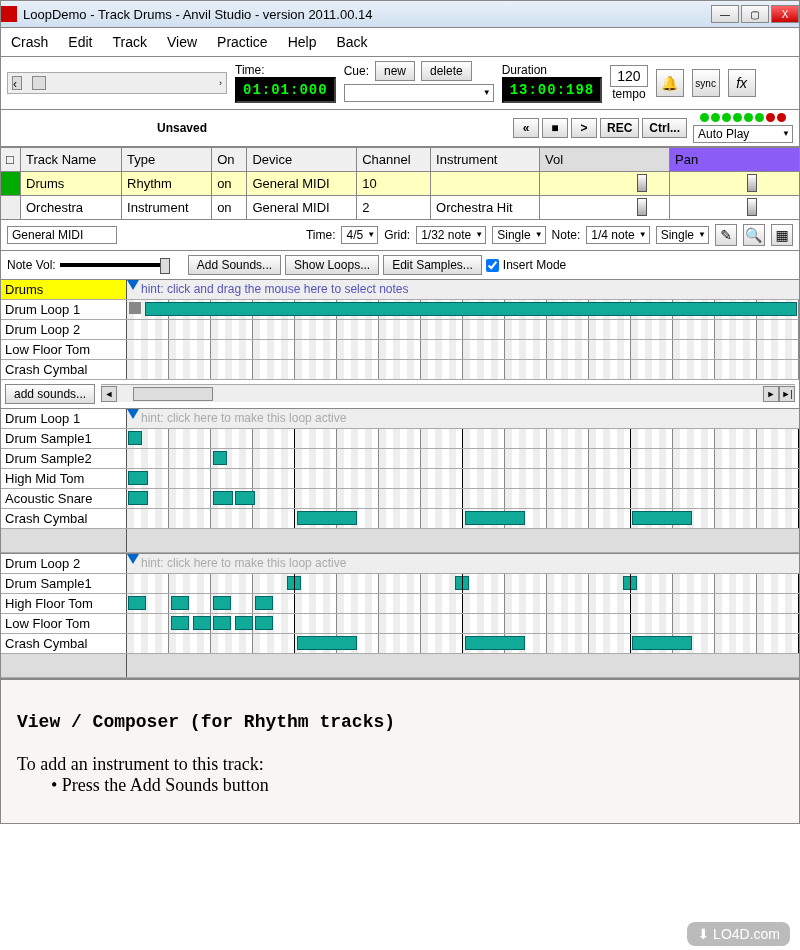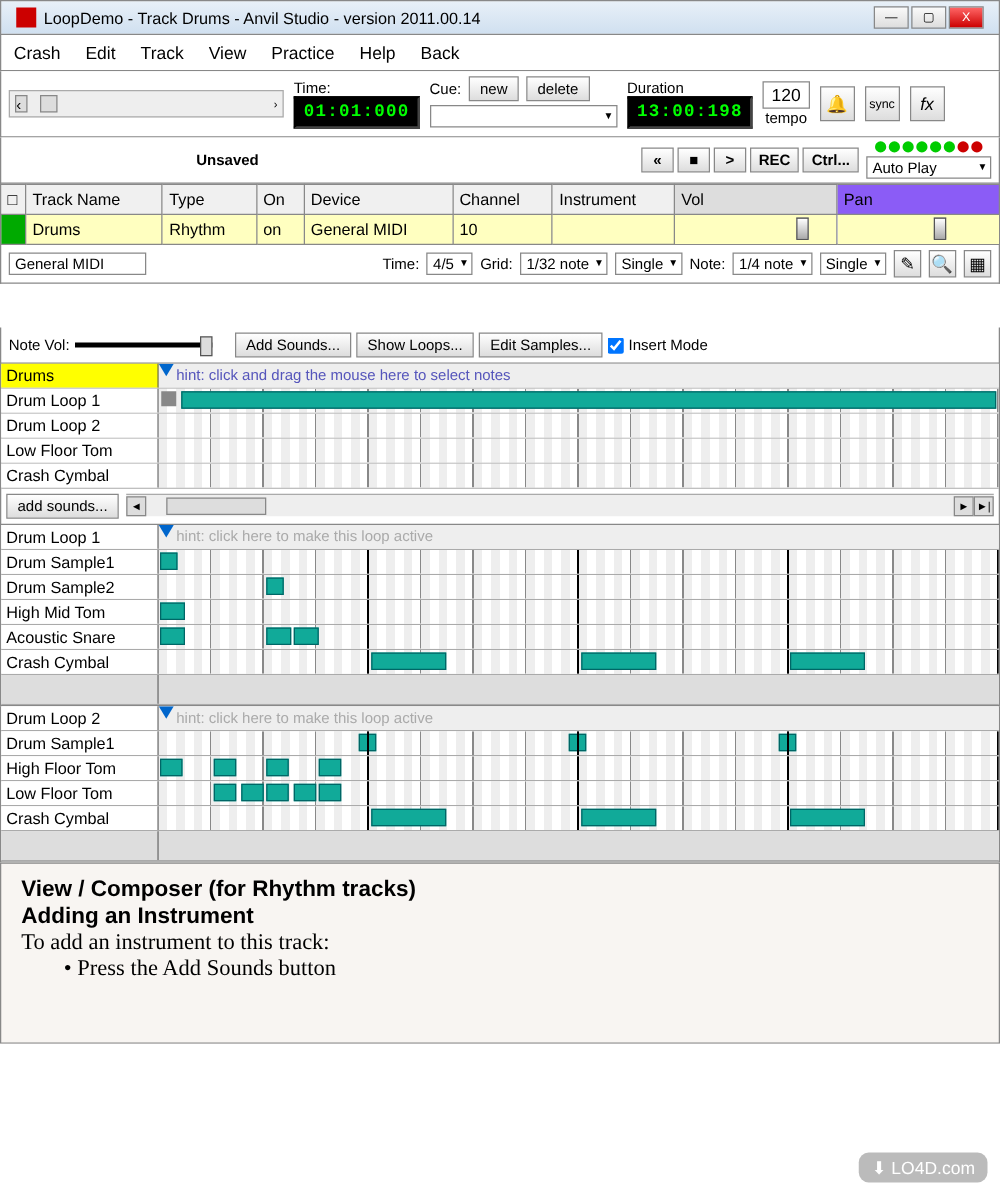--- a/index.html
+++ b/index.html
@@ -1,17 +1,17 @@
 <!DOCTYPE html>
 <html><head>
 <meta charset="utf-8">
 <style>
 * { box-sizing: border-box; margin: 0; padding: 0; }
 body { font-family: Tahoma, Arial, sans-serif; font-size: 12px; background: #fff; width: 800px; }
-.titlebar { background: linear-gradient(#e8f0f8, #d0e0f0); border: 1px solid #888; height: 28px; display: flex; align-items: center; padding: 0 12px; }
+.titlebar { background: linear-gradient(#e8f0f8, #d0e0f0); border: 1px solid #888; height: 28px; display: flex; align-items: center; padding: 0 0; }
 .titlebar .icon { width: 16px; height: 16px; background: #c00; margin-right: 6px; }
 .titlebar .title { flex: 1; font-size: 13px; }
 .winbtns { display: flex; gap: 2px; }
 .winbtn { width: 28px; height: 18px; border: 1px solid #888; background: linear-gradient(#fafafa,#ddd); font-size: 10px; display: flex; align-items: center; justify-content: center; }
 .winbtn.close { background: linear-gradient(#f66,#c00); color: #fff; }
 .menubar { background: #fff; border: 1px solid #888; border-top: none; padding: 6px 10px; display: flex; gap: 20px; font-size: 14px; }
 .menubar span { cursor: default; }
 .toolbar { border: 1px solid #888; border-top: none; padding: 4px 6px; display: flex; align-items: center; gap: 8px; background: #fff; }
 .scrollctl { width: 220px; height: 22px; border: 1px solid #aaa; background: #eee; display: flex; align-items: center; padding: 0 4px; position: relative; }
 .scrollctl .thumb-left { width: 10px; height: 14px; background: #ddd; border: 1px solid #888; }
@@ -35,41 +35,41 @@
 .tracktable th, .tracktable td { border: 1px solid #888; padding: 3px 5px; text-align: left; background: #fff; height: 24px; }
 .tracktable th { background: #f0f0f0; font-weight: normal; }
 .tracktable th.ctrl { width: 20px; }
 .tracktable tr.selected td { background: #ffffc0; }
 .tracktable td.marker { width: 16px; background: #eee; }
 .tracktable td.marker.active { background: #0a0; }
 .slider-cell { background: linear-gradient(#888,#bbb,#888); position: relative; width: 130px; }
 .slider-thumb { position: absolute; width: 10px; height: 18px; background: linear-gradient(#fff,#aaa); border: 1px solid #555; top: 2px; }
 .editbar { border: 1px solid #888; border-top: none; padding: 4px 6px; display: flex; align-items: center; gap: 6px; flex-wrap: wrap; background: #fff; }
 .editbar input[type=text] { border: 1px solid #888; padding: 1px 4px; width: 110px; font-size: 12px; }
-.notevol { display: flex; align-items: center; gap: 4px; padding: 4px 6px; border: 1px solid #888; border-top: none; margin-top: 35px; }
+.notevol { display: flex; align-items: center; gap: 4px; padding: 4px 6px; border: 1px solid #888; border-top: none; }
 .notevol .vslider { width: 110px; height: 4px; background: #000; position: relative; }
 .notevol .vslider::after { content: ""; width: 8px; height: 14px; background: #ddd; border: 1px solid #555; position: absolute; right: 0; top: -5px; }
 .grid-section { border: 1px solid #888; border-top: none; }
 .grid-row { display: flex; height: 20px; border-bottom: 1px solid #aaa; }
 .grid-label { width: 126px; border-right: 1px solid #555; padding: 2px 4px; font-size: 13px; background: #fff; }
 .grid-label.yellow { background: #ff0; }
 .grid-canvas { flex: 1; position: relative; background: repeating-linear-gradient(to right, #eee 0, #eee 7px, #fff 7px, #fff 14px); overflow: hidden; }
 .grid-canvas.plain { background: #eee; }
 .marker-triangle { position: absolute; left: 0; top: 0; width: 0; height: 0; border-left: 6px solid transparent; border-right: 6px solid transparent; border-top: 10px solid #06c; }
 .hint { position: absolute; left: 14px; top: 2px; color: #55b; font-size: 12px; }
 .hint.gray { color: #aaa; }
 .bar { position: absolute; height: 14px; background: #1a9; border: 1px solid #066; top: 2px; }
 .triangles { display: inline-block; width: 12px; height: 12px; position: absolute; top: 2px; background: #888; }
 .hscroll { height: 18px; background: #eee; border-top: 1px solid #aaa; display: flex; align-items: center; position: relative; }
 .hscroll .arrow { width: 16px; height: 16px; border: 1px solid #888; background: #ddd; font-size: 9px; display: flex; align-items: center; justify-content: center; }
 .hscroll .track { flex: 1; height: 14px; position: relative; }
 .hscroll .thumb { position: absolute; left: 16px; width: 80px; height: 14px; background: #ddd; border: 1px solid #888; }
 .grid-footer { display: flex; padding: 4px; gap: 6px; }
 .help-pane { border: 1px solid #888; padding: 10px 16px; background: #f8f5f2; height: 145px; overflow: hidden; position: relative; }
-.help-pane h2 { font-size: 18px; font-family: Liberation Sans, sans-serif; margin: 0 0; }
+.help-pane h2 { font-size: 18px; font-family: Liberation Mono, monospace; margin: 22px 0; }
 .help-pane p { font-size: 18px; font-family: "Times New Roman", serif; }
 .watermark { position: absolute; right: 10px; bottom: 4px; background: rgba(120,120,120,0.5); color: #fff; padding: 4px 10px; border-radius: 8px; font-size: 14px; }
 .gridlines::before { content: ""; position: absolute; inset: 0; background: repeating-linear-gradient(to right, transparent 0, transparent 41px, #888 41px, #888 42px); }
 .heavylines::after { content: ""; position: absolute; inset: 0; background: repeating-linear-gradient(to right, transparent 0, transparent 167px, #000 167px, #000 168px); }
 </style>
 </head>
 <body>
 
 <div class="titlebar">
   <div class="icon"></div>
@@ -169,20 +169,35 @@
     <td>General MIDI</td>
     <td>10</td>
     <td></td>
     <td class="slider-cell">
           <div class="slider-thumb" style="left:75%"></div>
         </td>
     <td class="slider-cell">
           <div class="slider-thumb" style="left:60%"></div>
         </td>
       </tr>
+      <tr>
+        <td class="marker "></td>
+    <td>Orchestra</td>
+    <td>Instrument</td>
+    <td>on</td>
+    <td>General MIDI</td>
+    <td>2</td>
+    <td>Orchestra Hit</td>
+    <td class="slider-cell">
+          <div class="slider-thumb" style="left:75%"></div>
+        </td>
+    <td class="slider-cell">
+          <div class="slider-thumb" style="left:60%"></div>
+        </td>
+      </tr>
     </tbody>
 </table>
 
 <div class="editbar">
   <input type="text" value="General MIDI" style="">
   <span style="flex:1"></span>
   <span>Time:</span>
   <span class="select">4/5</span>
   <span>Grid:</span>
   <span class="select">1/32 note</span>
@@ -344,18 +359,17 @@
       </div>
     </div>
   <div class="grid-row" style="background:#ddd;height:24px">
       <div class="grid-label" style="background:#ddd"></div>
       <div class="grid-canvas plain" style="background:#ddd"></div>
     </div>
 </div>
 
 <div class="help-pane">
   <h2>View / Composer (for Rhythm tracks)</h2>
-  <h2>Adding an Instrument</h2>
   <p>To add an instrument to this track:</p>
   <p style="margin-left:34px">• <span>Press the Add Sounds button</span></p>
 </div>
 
 <div class="watermark">⬇ LO4D.com</div>
 
 </body></html>

